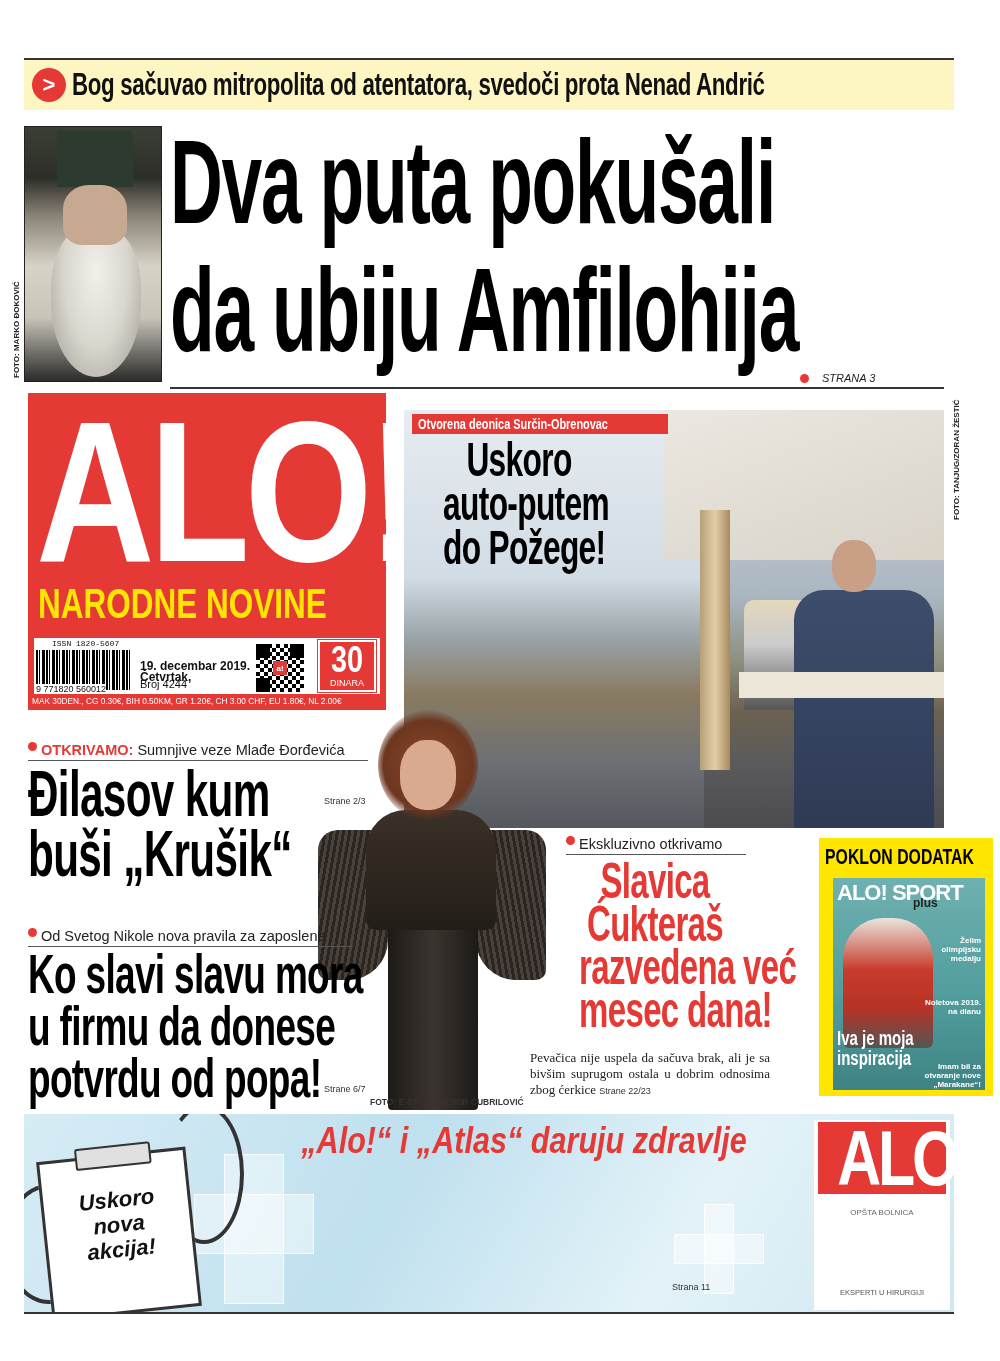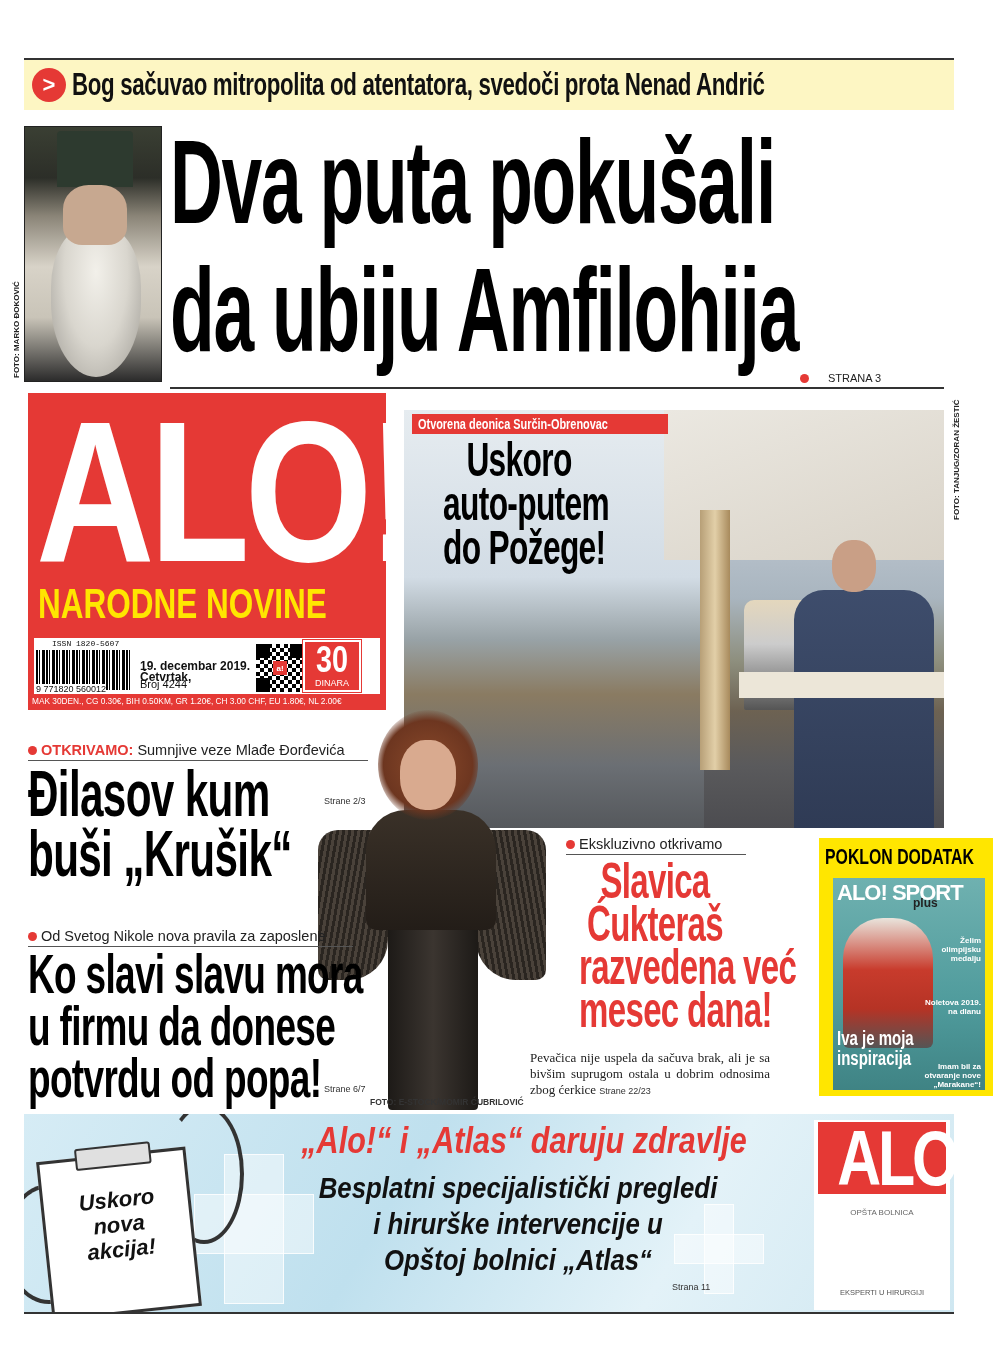--- a/index.html
+++ b/index.html
@@ -15,21 +15,21 @@
   
   .portrait { left: 24px; top: 126px; width: 138px; height: 256px; background: linear-gradient(180deg, #3a3f33 0%, #2c2e28 20%, #8a8477 35%, #d8d3c8 55%, #c9c4b8 75%, #2b2b2b 100%); border: 1px solid #222; overflow: hidden; }
   .portrait .hat { position: absolute; left: 32px; top: 4px; width: 76px; height: 56px; background: #2d3a2f; border-radius: 4px 4px 0 0; }
   .portrait .face { position: absolute; left: 38px; top: 58px; width: 64px; height: 60px; background: #c7a890; border-radius: 40% 40% 30% 30%; }
   .portrait .beard { position: absolute; left: 26px; top: 100px; width: 90px; height: 150px; background: radial-gradient(ellipse at 50% 30%, #f2f0ea 0%, #d9d6ce 50%, #9e9b94 100%); border-radius: 40% 40% 50% 50%; }
   .vcredit { font-size: 8px; font-weight: 700; color: #222; transform: rotate(-90deg); transform-origin: left top; white-space: nowrap; }
 
   
   .main-headline { left: 170px; top: 118px; width: 790px; }
   .main-headline .line { display: block; font-weight: 700; font-size: 118px; line-height: 128px; transform: scaleX(0.62); transform-origin: left top; white-space: nowrap; color: #000; letter-spacing: -2px; }
-  .strana-ref { font-size: 11px; color: #222; display: flex; align-items: center; gap: 19px; }
+  .strana-ref { font-size: 11px; color: #222; display: flex; align-items: center; gap: 13px; font-style: italic; }
   .dot-arrow { width: 9px; height: 9px; border-radius: 50%; background: #e53935; display: inline-block; }
   .hr { height: 2px; background: #333; }
 
   
   .masthead { left: 28px; top: 393px; width: 358px; height: 245px; background: #e53935; }
   .alo-logo { position: absolute; left: 8px; top: 4px; font-size: 200px; font-weight: 700; color: #fff; line-height: 190px; transform: scaleX(0.82); transform-origin: left top; letter-spacing: -6px; }
   .narodne { position: absolute; left: 10px; top: 187px; font-size: 42px; font-weight: 700; color: #ffe600; transform: scaleX(0.75); transform-origin: left top; white-space: nowrap; letter-spacing: 0; }
   .info-strip { left: 28px; top: 638px; width: 358px; height: 72px; background: #e53935; }
   .info-white { position: absolute; left: 6px; top: 0px; width: 346px; height: 56px; background: #fff; }
   .barcode { position: absolute; left: 2px; top: 12px; width: 96px; height: 40px; background: repeating-linear-gradient(90deg, #000 0 2px, #fff 2px 3px, #000 3px 4px, #fff 4px 6px, #000 6px 9px, #fff 9px 10px); }
@@ -37,21 +37,21 @@
   .barcode-num { position: absolute; left: 2px; top: 46px; font-size: 9px; background: #fff; font-family: "Liberation Sans", sans-serif; }
   .date1 { position: absolute; left: 106px; top: 6px; font-size: 12px; font-weight: 700; margin-top: 26px; }
   .date2 { position: absolute; left: 106px; top: 21px; font-size: 12px; font-weight: 700; }
   .broj { position: absolute; left: 106px; top: 40px; font-size: 11px; }
   .qr { position: absolute; left: 222px; top: 6px; width: 48px; height: 48px; background:
       linear-gradient(#000,#000) 0 0/14px 14px no-repeat,
       linear-gradient(#000,#000) 34px 0/14px 14px no-repeat,
       linear-gradient(#000,#000) 0 34px/14px 14px no-repeat,
       repeating-conic-gradient(#000 0 25%, #fff 0 50%) 0 0/8px 8px; }
   .qr-badge { position: absolute; left: 17px; top: 17px; width: 14px; height: 14px; background: #e53935; color: #fff; font-size: 8px; font-weight: 700; display: flex; align-items: center; justify-content: center; }
-  .price-box { position: absolute; left: 269px; top: 2px; width: 58px; height: 52px; background: #e53935; border: 2px solid #fff; outline: 1px solid #e53935; text-align: center; color: #fff; }
+  .price-box { position: absolute; left: 284px; top: 2px; width: 58px; height: 52px; background: #e53935; border: 2px solid #fff; outline: 1px solid #e53935; text-align: center; color: #fff; }
   .price-num { font-size: 36px; font-weight: 700; line-height: 36px; transform: scaleX(0.8); display: block; }
   .price-cur { font-size: 9px; display: block; }
   .prices-intl { position: absolute; left: 4px; top: 58px; font-size: 8.3px; color: #fff; white-space: nowrap; }
 
   
   .bus-photo { left: 404px; top: 410px; width: 540px; height: 418px; overflow: hidden;
     background: linear-gradient(180deg, #c9cdd3 0%, #b8c2cc 30%, #a9b5bf 45%, #8e8f7e 60%, #6d6252 72%, #5a5a5c 85%, #4c4c50 100%); }
   .bus-photo .window { position: absolute; left: 0; top: 0; width: 300px; height: 418px; background: linear-gradient(180deg, #e6ecf0 0%, #d2dce5 40%, #98a2a6 55%, #8a7b62 68%, #6b6f74 85%, #55585c 100%); }
   .bus-photo .ceiling { position: absolute; left: 260px; top: 0; width: 280px; height: 150px; background: linear-gradient(160deg, #ebe8e1 0%, #d9d3c8 100%); }
   .bus-photo .curtain { position: absolute; left: 296px; top: 100px; width: 30px; height: 260px; background: linear-gradient(90deg, #b79f77, #e2cfa8, #a88a5c); }
@@ -59,21 +59,21 @@
   .bus-photo .person { position: absolute; left: 390px; top: 130px; width: 140px; height: 288px; }
   .bus-photo .person .head { position: absolute; left: 38px; top: 0; width: 44px; height: 52px; background: #c99f86; border-radius: 45%; }
   .bus-photo .person .suit { position: absolute; left: 0; top: 50px; width: 140px; height: 238px; background: linear-gradient(180deg, #3e4d6c 0%, #2f3b55 100%); border-radius: 30px 30px 0 0; }
   .bus-photo .table { position: absolute; left: 335px; top: 262px; width: 205px; height: 26px; background: #ece6d8; }
   .bus-kicker { left: 412px; top: 414px; background: #e53935; color: #fff; font-size: 14px; font-weight: 700; padding: 2px 6px; white-space: nowrap; }
   .bus-kicker span { display: inline-block; transform: scaleX(0.78); transform-origin: left center; }
   .bus-headline { left: 404px; top: 438px; width: 230px; text-align: center; }
   .bus-headline .l { display: block; font-size: 48px; font-weight: 700; line-height: 44px; color: #000; transform: scaleX(0.66); white-space: nowrap; letter-spacing: -1px; }
 
   
-  .kicker-line { display: flex; align-items: center; gap: 4px; font-size: 14.5px; color: #222; border-bottom: 1px solid #555; padding-bottom: 2px; white-space: nowrap; }
+  .kicker-line { display: flex; gap: 4px; font-size: 14.5px; color: #222; border-bottom: 1px solid #555; padding-bottom: 2px; white-space: nowrap; }
   .kicker-red { color: #e53935; font-weight: 700; }
   .story-head .l { display: block; font-weight: 700; font-size: 64px; line-height: 60px; transform: scaleX(0.66); transform-origin: left top; white-space: nowrap; color: #000; letter-spacing: -1px; }
   .small-ref { font-size: 9px; color: #333; }
 
   
   .singer { left: 318px; top: 710px; width: 230px; height: 400px; }
   .singer .hair { position: absolute; left: 60px; top: 0; width: 100px; height: 110px; background: radial-gradient(circle at 50% 50%, #8b4a2b 0%, #6d3620 60%, rgba(109,54,32,0) 75%); border-radius: 50%; }
   .singer .face { position: absolute; left: 82px; top: 30px; width: 56px; height: 70px; background: #d9aa8f; border-radius: 45%; }
   .singer .torso { position: absolute; left: 48px; top: 100px; width: 130px; height: 120px; background: linear-gradient(180deg, #3a3128 0%, #231d18 100%); border-radius: 40px 40px 10px 10px; }
   .singer .sleeve-l { position: absolute; left: 0; top: 120px; width: 70px; height: 150px; background: repeating-linear-gradient(100deg, #2a2520 0 3px, #4a423a 3px 6px); border-radius: 20px 0 40px 10px; }
@@ -255,24 +255,19 @@
   <div class="stetho" style="left:140px; top:-10px; width:80px; height:140px; border-left-color:transparent;"></div>
   <div class="clipboard">
     <div class="clip"></div>
     <div class="clip-text">
       <span style="display:block;">Uskoro</span>
       <span style="display:block;">nova</span>
       <span style="display:block;">akcija!</span>
     </div>
   </div>
   <div class="ad-title">„Alo!“ i „Atlas“ daruju zdravlje</div>
-  <div class="ad-body">
-    <span class="l">Besplatni specijalistički pregledi</span>
-    <span class="l">i hirurške intervencije u</span>
-    <span class="l">Opštoj bolnici „Atlas“</span>
-  </div>
   <div class="ad-ref">Strana 11</div>
   <div class="ad-logos">
     <div class="ad-alo"><span>ALO!</span></div>
     <div class="ad-opsta">OPŠTA BOLNICA</div>
     <div class="ad-eksperti">EKSPERTI U HIRURGIJI</div>
   </div>
 </div>
 
 </body></html>

